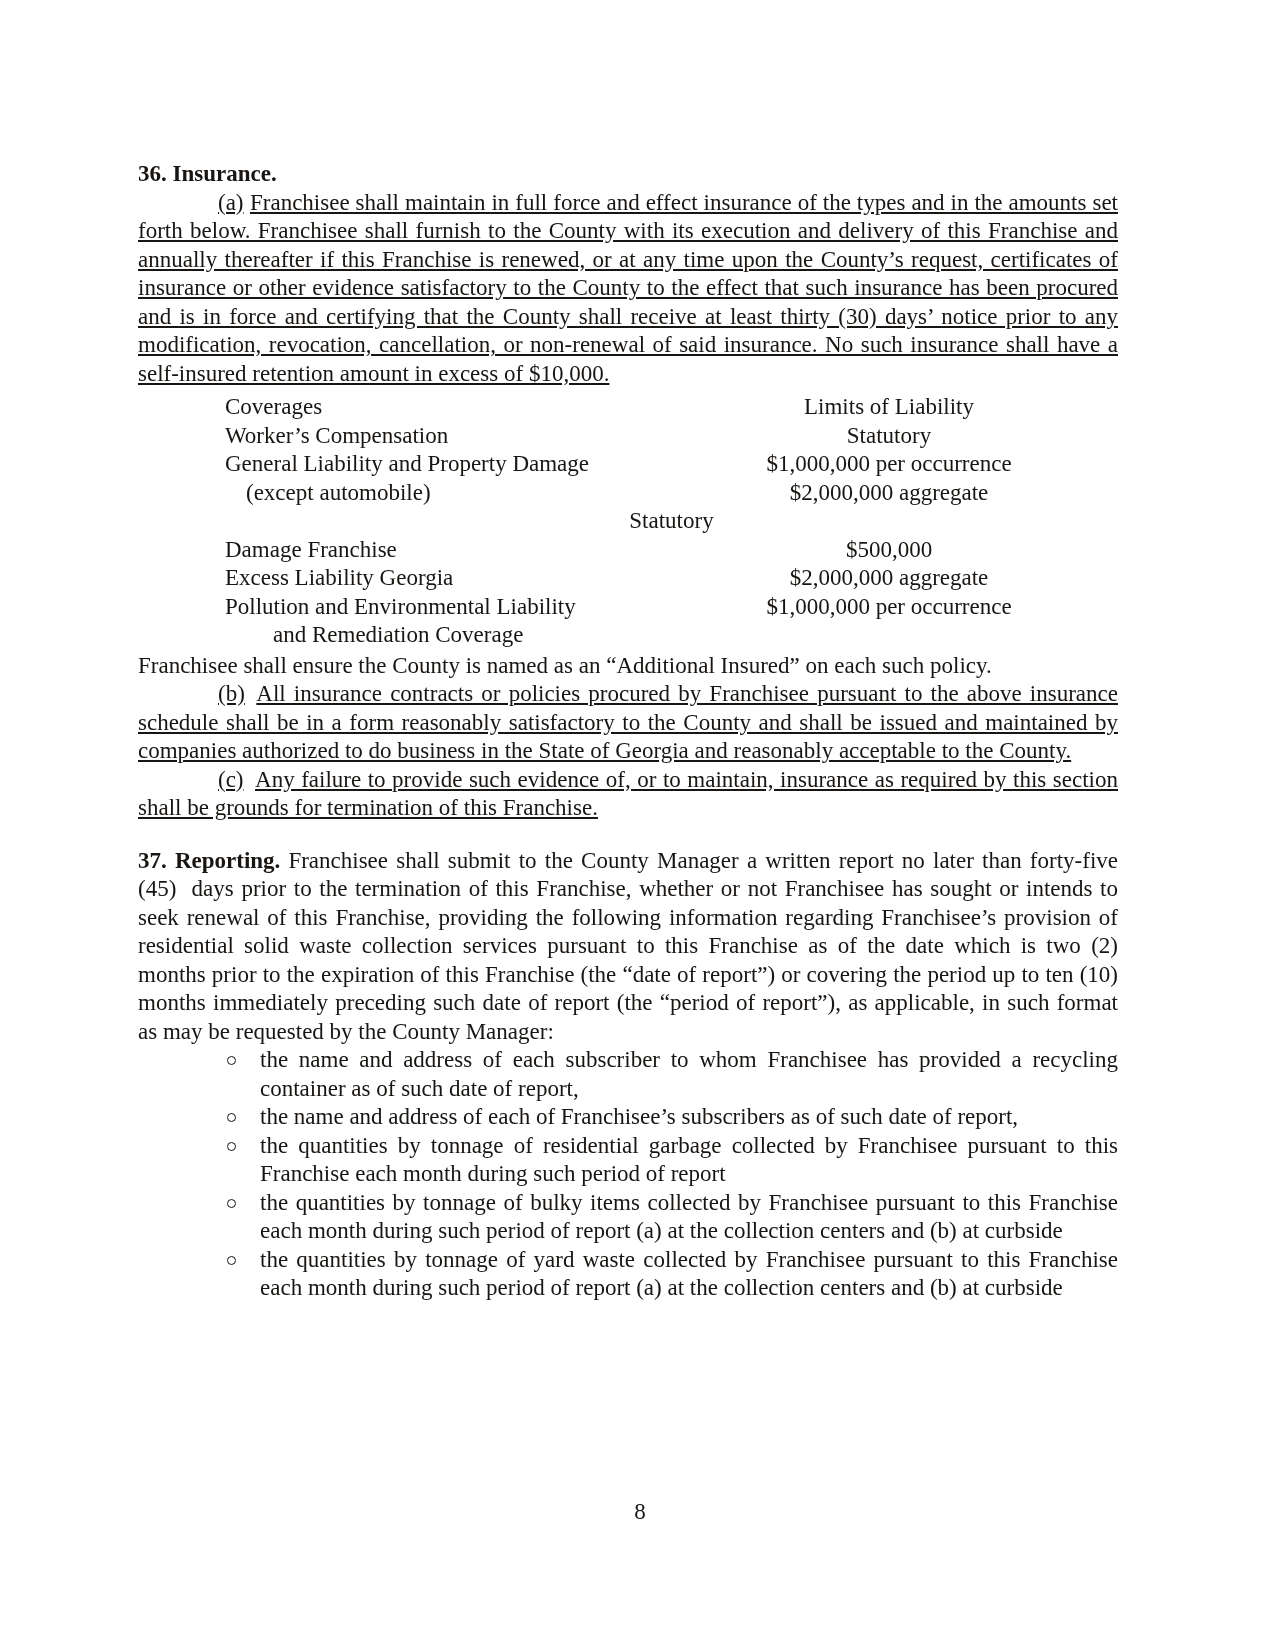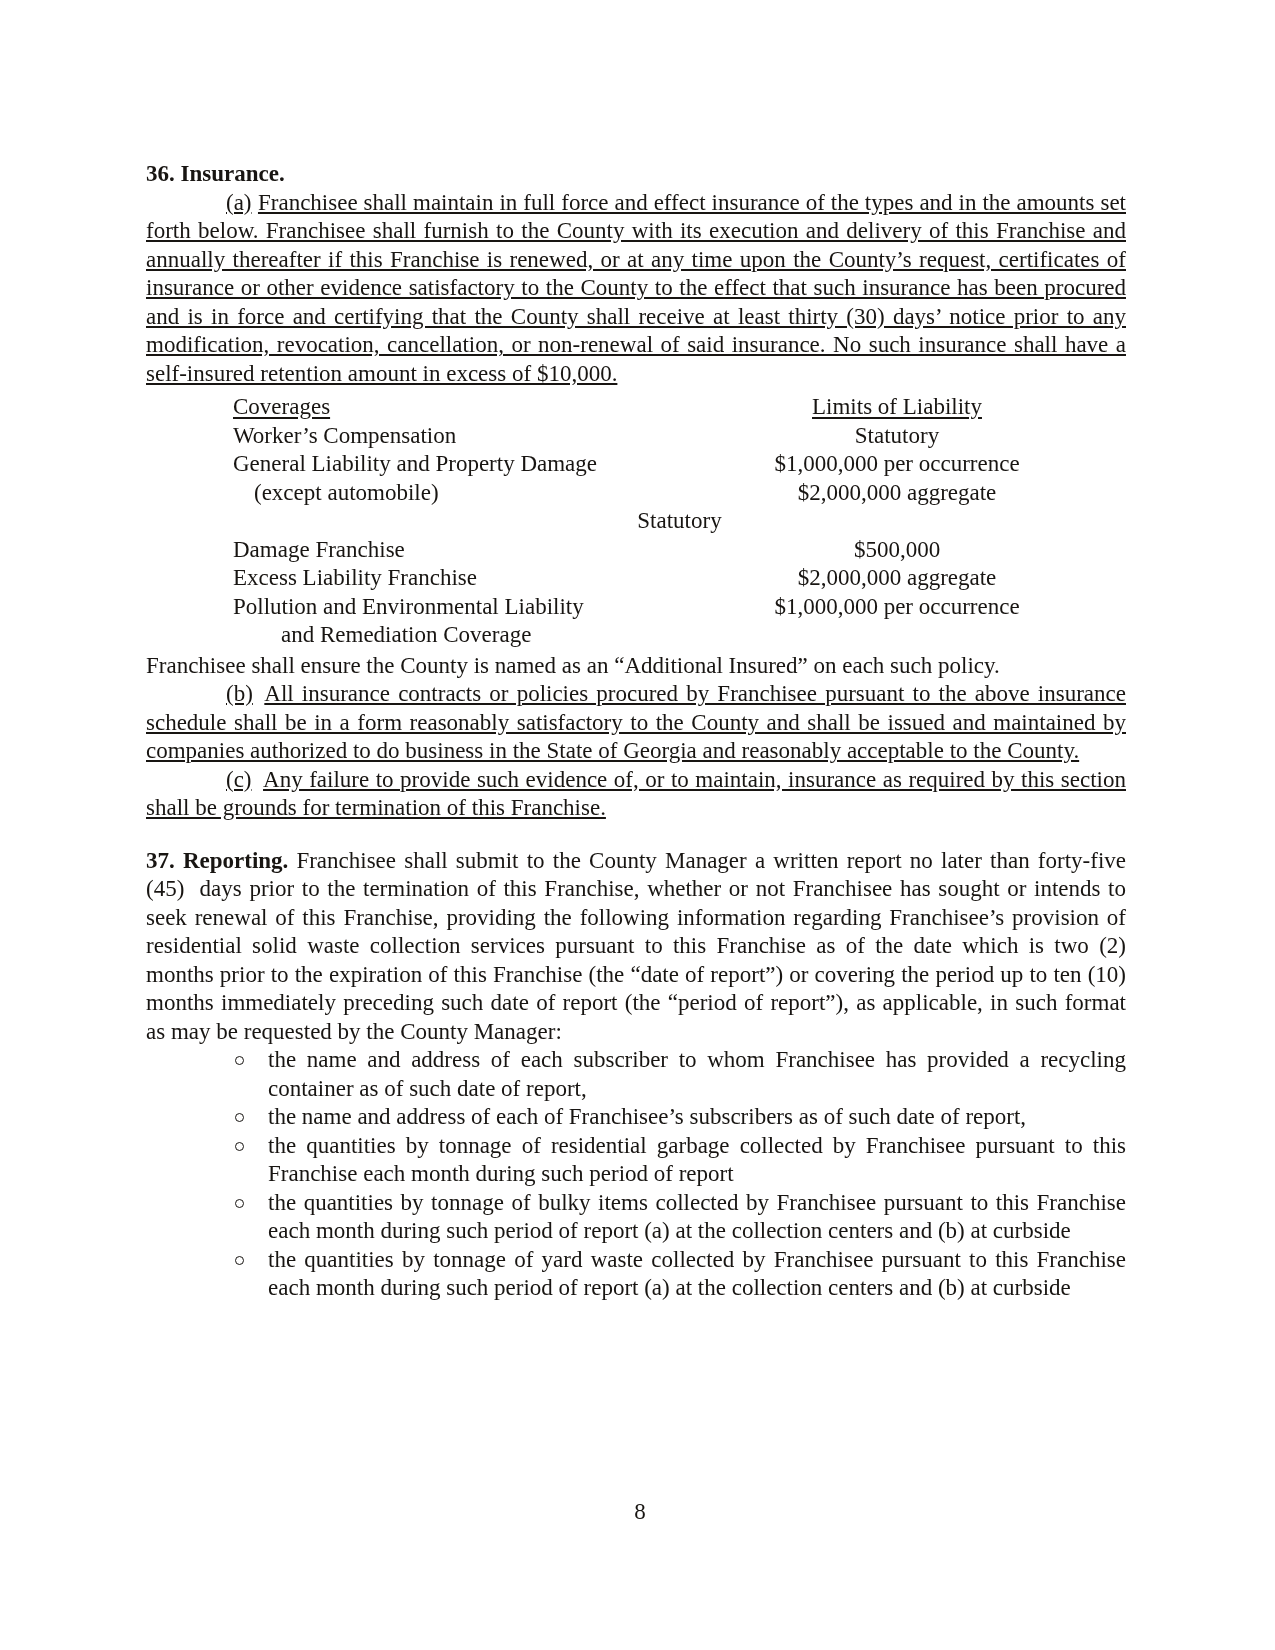--- a/index.html
+++ b/index.html
@@ -10,40 +10,40 @@
     margin: 0 auto;
     background: #ffffff;
     color: #181512;
     font-family: "Liberation Serif", "DejaVu Serif", serif;
     font-size: 23px;
     line-height: 28.5px;
     overflow: hidden;
   }
   .content {
     position: absolute;
-    left: 146px;
+    left: 138px;
     top: 160px;
     width: 980px;
   }
   p { margin: 0; }
   .heading { font-weight: bold; }
   .heading.inline { margin-right: 0.35em; }
   .para { text-align: justify; }
   .para.indent { text-indent: 80px; text-decoration: underline; }
   .plabel { display: inline; }
   .gap-a { margin-right: 0.28em; }
   .gap-bc { margin-right: 0.5em; }
   
   .covtable { margin-left: 87px; margin-top: 5px; margin-bottom: 2px; }
   .cov-row { display: flex; }
   .cov-name { width: 435px; flex: 0 0 435px; }
   .cov-limit { flex: 1 1 auto; text-align: center; }
   .cov-row.ind1 .cov-name { padding-left: 21px; box-sizing: border-box; }
   .cov-row.ind2 .cov-name { padding-left: 48px; box-sizing: border-box; }
-  .underline { text-decoration: underline; text-underline-offset: 3px; }
+  .underline { text-underline-offset: 3px; }
   
   .sec37 { margin-top: 24px; }
   
   .bullets { margin-top: 0; }
   .bullet {
     position: relative;
     padding-left: 122px;
     text-align: justify;
   }
   .bullet-icon {
@@ -95,21 +95,21 @@
           <span class="cov-limit">$2,000,000 aggregate</span>
         </div>
         <div class="cov-row">
           <span class="cov-limit">Statutory</span>
         </div>
         <div class="cov-row">
           <span class="cov-name">Damage Franchise</span>
           <span class="cov-limit">$500,000</span>
         </div>
         <div class="cov-row">
-          <span class="cov-name">Excess Liability Franchise</span>
+          <span class="cov-name">Excess Liability Georgia</span>
           <span class="cov-limit">$2,000,000 aggregate</span>
         </div>
         <div class="cov-row">
           <span class="cov-name">Pollution and Environmental Liability</span>
           <span class="cov-limit">$1,000,000 per occurrence</span>
         </div>
         <div class="cov-row ind2">
           <span class="cov-name">and Remediation Coverage</span>
           <span class="cov-limit"></span>
         </div>

